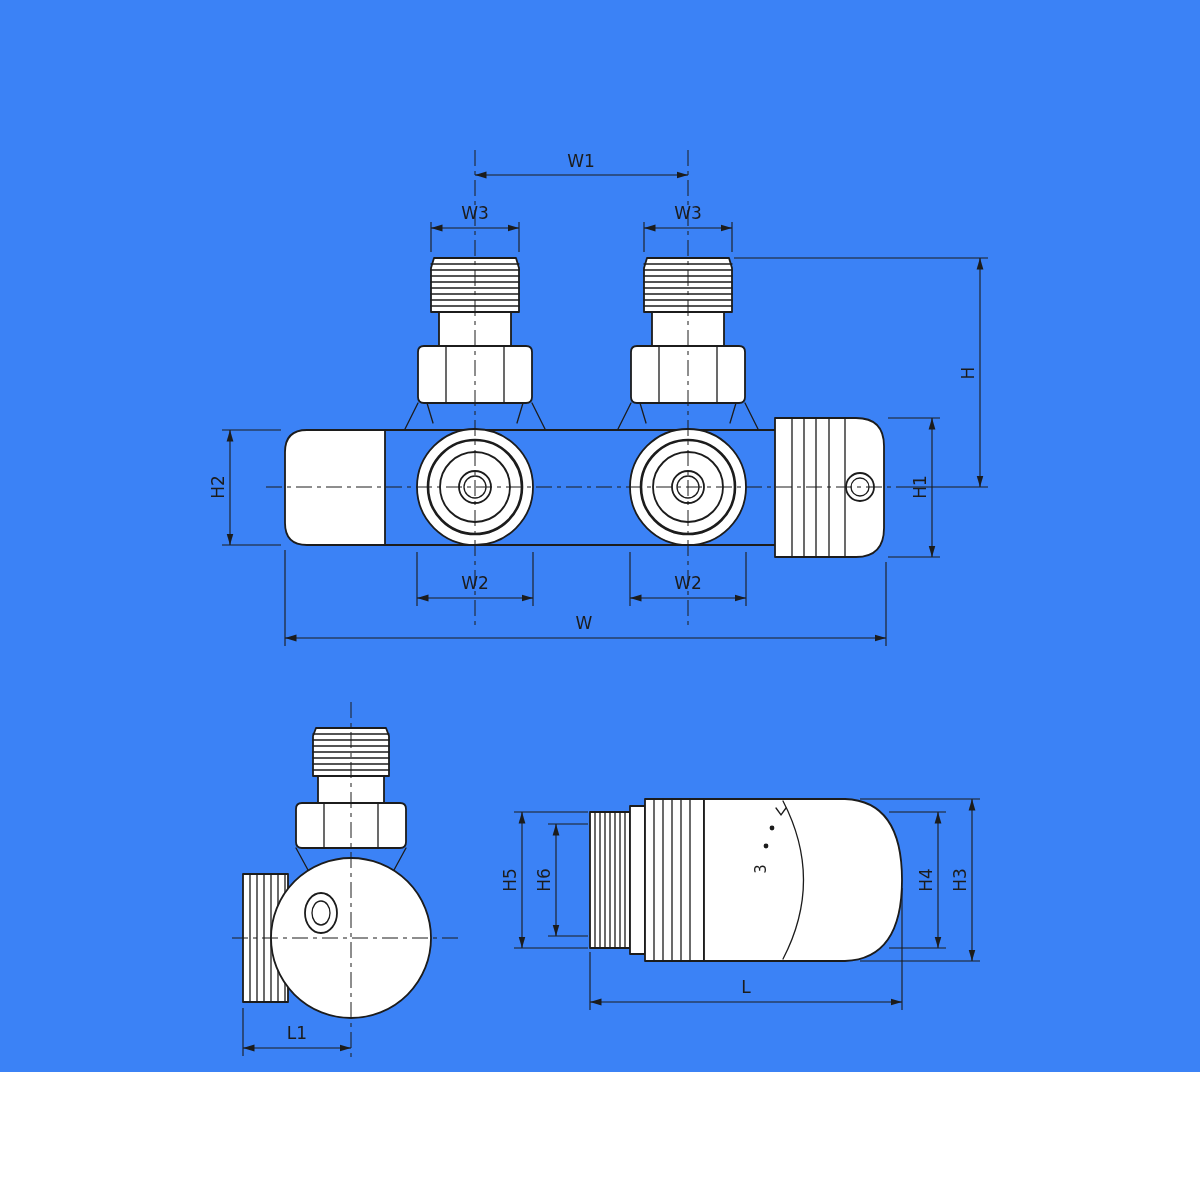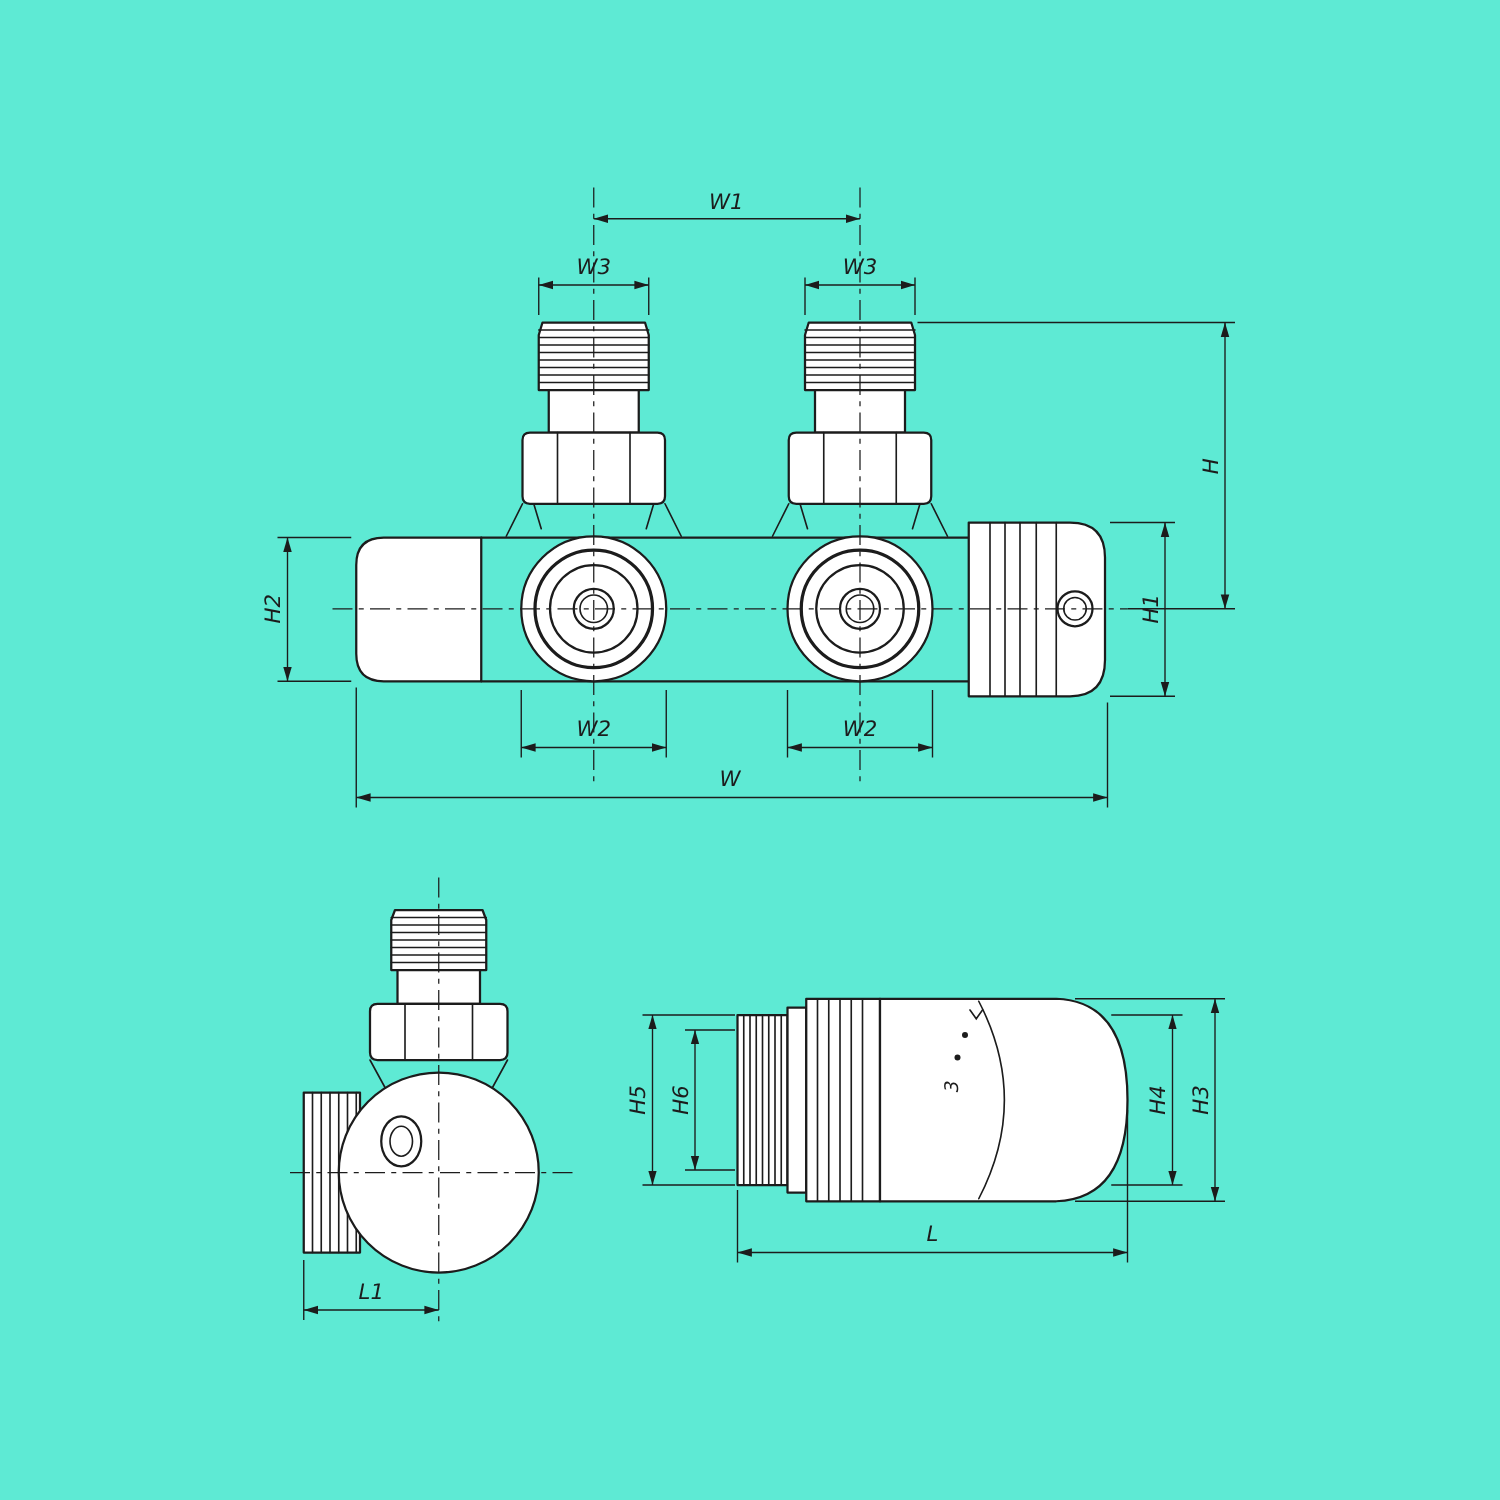--- a/index.html
+++ b/index.html
@@ -1,16 +1,16 @@
 <!DOCTYPE html>
 <html><head>
 <meta charset="utf-8">
 <style>
   html,body{margin:0;padding:0;background:#ffffff;}
-  .canvas{width:1200px;height:1200px;background:#5eead4;overflow:hidden;font-style:italic;}
+  .canvas{width:1200px;height:1072px;background:#3b82f6;overflow:hidden;}
   svg{display:block;}
   .outline{fill:none;stroke:#1c1c1c;stroke-width:1.8;stroke-linejoin:round;stroke-linecap:round;}
   .outline-f{fill:#ffffff;stroke:#1c1c1c;stroke-width:1.8;stroke-linejoin:round;}
   .thin{fill:none;stroke:#1c1c1c;stroke-width:1.3;stroke-linecap:round;}
   .bold{fill:none;stroke:#1c1c1c;stroke-width:2.6;}
   .cl{fill:none;stroke:#1c1c1c;stroke-width:1;stroke-dasharray:16 5 4 5;}
   .dim{fill:none;stroke:#1c1c1c;stroke-width:1.1;marker-start:url(#arr);marker-end:url(#arr);}
   .ext{fill:none;stroke:#1c1c1c;stroke-width:1.1;}
   .lbl{font-family:"DejaVu Sans", sans-serif;font-size:17px;fill:#1c1c1c;text-anchor:middle;}
   .lbl-sm{font-family:"DejaVu Sans", sans-serif;font-size:15px;fill:#1c1c1c;text-anchor:middle;}

